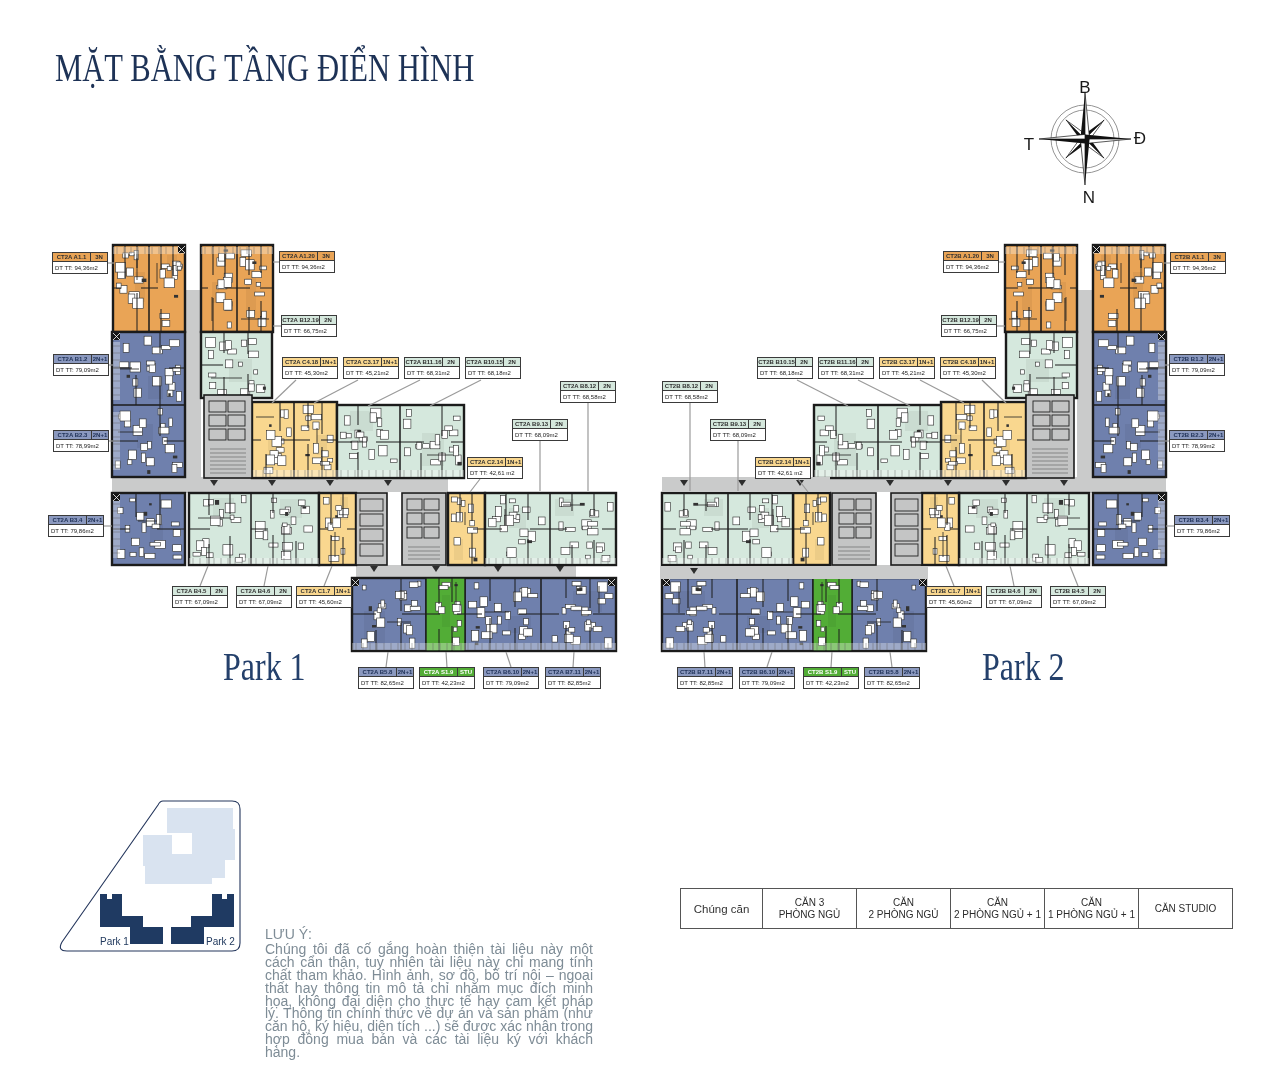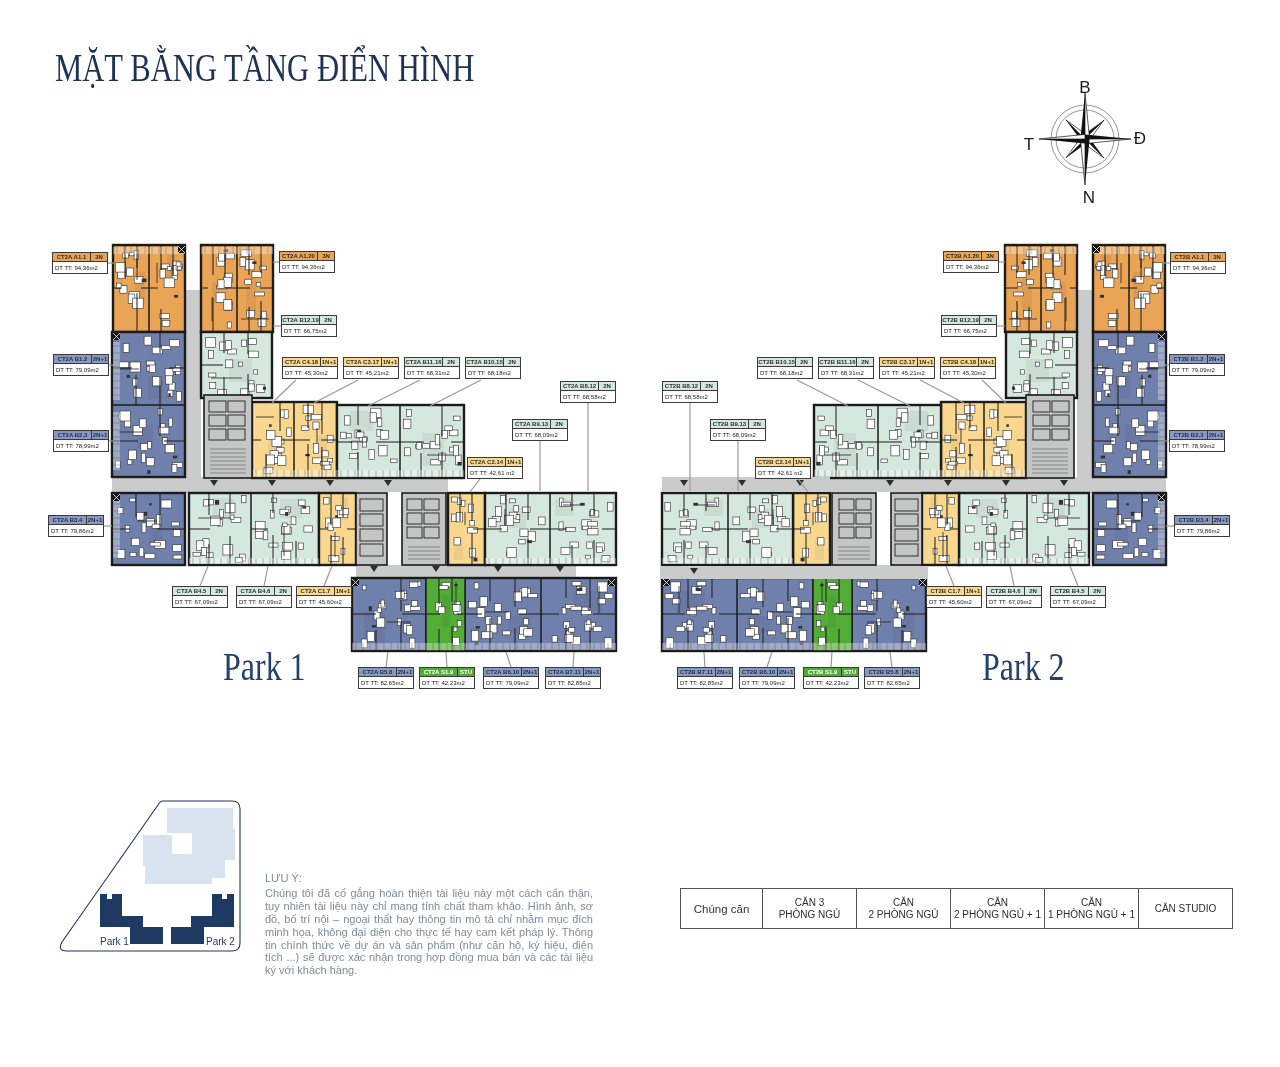--- a/index.html
+++ b/index.html
@@ -3,21 +3,21 @@
 <style>
 html,body{margin:0;padding:0;background:#fff}
 #page{position:relative;width:1280px;height:1067px;overflow:hidden;font-family:"Liberation Sans",sans-serif}
 #title{position:absolute;left:55px;top:44px;font-family:"Liberation Serif",serif;font-size:40px;color:#1d3256;transform:scaleX(0.766);transform-origin:left top;white-space:nowrap}
 .park{position:absolute;font-family:"Liberation Serif",serif;font-size:39px;color:#24406b;transform:scaleX(0.82);transform-origin:left top;white-space:nowrap}
 .lbl{position:absolute;width:56px;font-size:6px;line-height:1;z-index:5}
 .lt{height:10px;display:flex;border:0.8px solid #3a3a3a;box-sizing:border-box;font-weight:700}
 .lc{flex:1;display:flex;align-items:center;justify-content:center;border-right:0.8px solid #3a3a3a}
 .lb2{width:16px;display:flex;align-items:center;justify-content:center}
 .ld{height:12px;background:#fff;border:0.8px solid #3a3a3a;border-top:none;box-sizing:border-box;display:flex;align-items:center;padding-left:2px;color:#222}
-#disc{position:absolute;left:265px;top:872px;width:328px;font-size:11px;line-height:12.9px;color:#7e8c96;text-align:justify}
+#disc{position:absolute;left:265px;top:928px;width:328px;font-size:14px;line-height:12.9px;color:#7e8c96;text-align:justify}
 #legend{position:absolute;left:680px;top:888px;width:553px;border:1px solid #555;box-sizing:border-box}
 .lrow{display:flex;border-bottom:1px solid #555}
 .lrow:last-child{border-bottom:none}
 .lhead{width:81px;display:flex;align-items:center;justify-content:center;font-size:11.5px;color:#333;border-right:1px solid #555}
 .lcell{flex:1;border-right:1px solid #555}
 .lcell:last-child{border-right:none}
 .ltxt{display:flex;align-items:center;justify-content:center;text-align:center;font-size:10px;line-height:12px;color:#2b2b2b}
 .sk{position:absolute;font-size:10px;color:#223a5e}
 </style></head><body>
 <div id="page">

